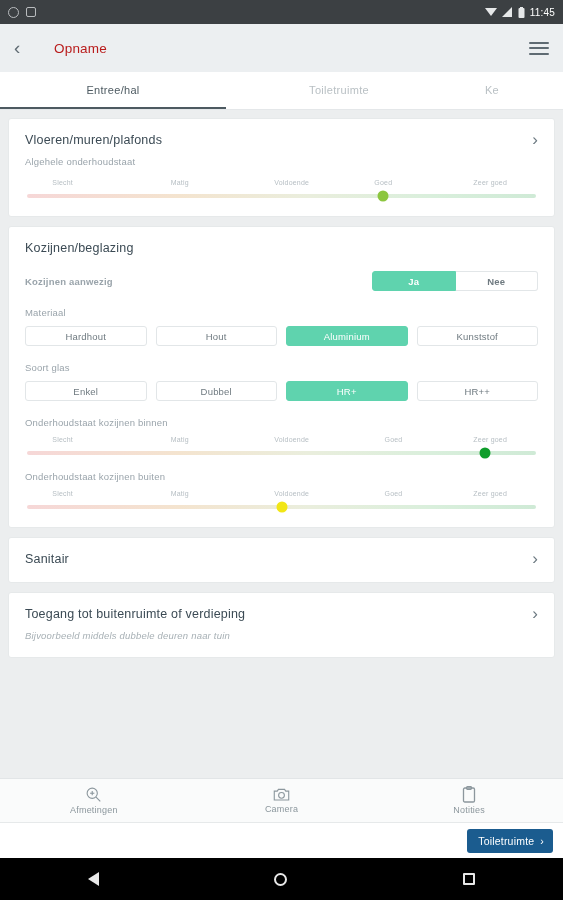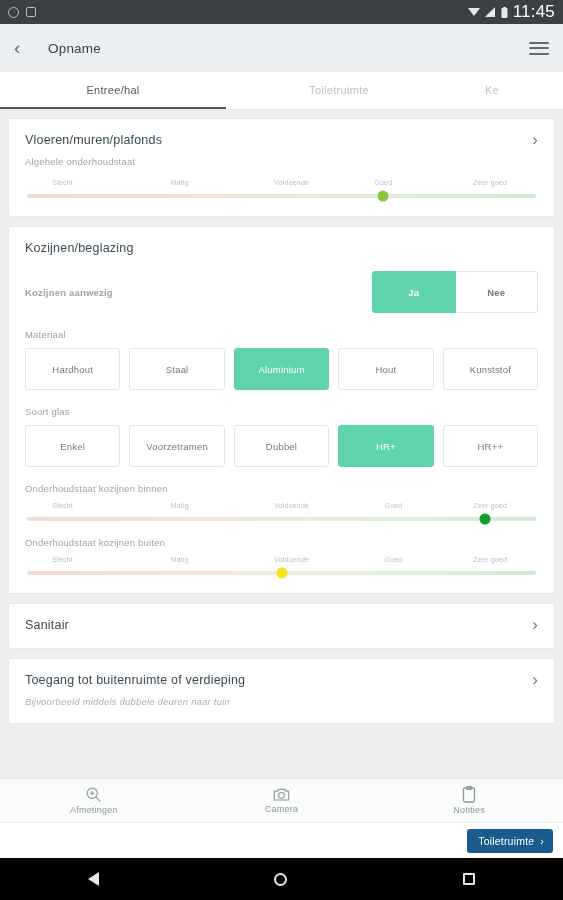--- a/index.html
+++ b/index.html
@@ -14,29 +14,29 @@
   
   .statusbar {
     height: 24px; background: #3c4043; color: #fff;
     display: flex; align-items: center; padding: 0 8px; font-size: 11px;
     flex: 0 0 24px;
   }
   .statusbar .left { display: flex; align-items: center; gap: 7px; opacity: .85; }
   .statusbar .right { margin-left: auto; display: flex; align-items: center; gap: 5px; }
   .sb-dot { width: 11px; height: 11px; border-radius: 50%; border: 1.5px solid #cfd2d4; display:inline-block; }
   .sb-sq  { width: 10px; height: 10px; border-radius: 2px; border: 1.5px solid #cfd2d4; display:inline-block;}
-  .sb-time { font-size: 17px; letter-spacing: .2px; }
+  .sb-time { font-size: 10px; letter-spacing: .2px; }
 
   
   .appbar {
     height: 48px; background: #eceff1; display: flex; align-items: center;
     padding: 0 14px; flex: 0 0 48px; position: relative;
   }
   .appbar .back { font-size: 19px; color: #5f6b73; width: 26px; }
-  .appbar .title { font-size: 13.5px; color: #404040; margin-left: 8px; letter-spacing: .2px; }
+  .appbar .title { font-size: 13.5px; color: #b91c1c; margin-left: 14px; letter-spacing: .2px; }
   .appbar .menu { margin-left: auto; display: flex; flex-direction: column; gap: 3.5px; width: 20px; }
   .appbar .menu i { display: block; height: 2px; background: #5f6b73; border-radius: 1px; }
 
   
   .tabs {
     height: 38px; background: #fff; display: flex; align-items: stretch;
     flex: 0 0 38px; border-bottom: 1px solid #e4e7e9; overflow: hidden;
   }
   .tab {
     flex: 0 0 226px; display: flex; align-items: center; justify-content: center;
@@ -77,21 +77,21 @@
     position: absolute; width: 11px; height: 11px; border-radius: 50%;
     top: 50%; transform: translate(-50%, -50%);
   }
 
   
   .field-label { font-size: 9.5px; color: #9aa4ab; margin-top: 16px; letter-spacing: .2px;}
   .row-inline { display: flex; align-items: center; margin-top: 10px; font-weight: bold; }
   .row-inline .field-label { margin-top: 0; flex: 1; }
   .segbar { display: flex; gap: 9px; margin-top: 8px; }
   .seg {
-    flex: 1; height: 42px; border: 1px solid #e2e6e8; border-radius: 3px;
+    flex: 1; height: 20px; border: 1px solid #e2e6e8; border-radius: 3px;
     background: #fff; color: #6f7a80; font-size: 9.5px;
     display: flex; align-items: center; justify-content: center; letter-spacing: .2px;
   }
   .seg.sel { background: #5fd3ae; border-color: #5fd3ae; color: #fff; }
   .yesno { display: flex; gap: 0; width: 166px; }
   .yesno .seg { border-radius: 0; }
   .yesno .seg:first-child { border-radius: 3px 0 0 3px; }
   .yesno .seg:last-child { border-radius: 0 3px 3px 0; border-left: none; }
 
   
@@ -194,30 +194,28 @@
         <div class="field-label">Kozijnen aanwezig</div>
         <div class="yesno">
           <div class="seg sel">Ja</div>
           <div class="seg">Nee</div>
         </div>
       </div>
 
       <div class="field-label">Materiaal</div>
       <div class="segbar">
         <div class="seg">Hardhout</div>
-        <div class="seg">Staal</div>
+        <div class="seg">Hout</div>
         <div class="seg sel">Aluminium</div>
-        <div class="seg">Hout</div>
         <div class="seg">Kunststof</div>
       </div>
 
       <div class="field-label">Soort glas</div>
       <div class="segbar">
         <div class="seg">Enkel</div>
-        <div class="seg">Voorzetramen</div>
         <div class="seg">Dubbel</div>
         <div class="seg sel">HR+</div>
         <div class="seg">HR++</div>
       </div>
 
       <div class="field-label">Onderhoudstaat kozijnen binnen</div>
       <div class="slider-wrap" style="margin-top:8px;">
         <div class="slider-labels">
           <span style="left:7%">Slecht</span>
           <span style="left:30%">Matig</span>

